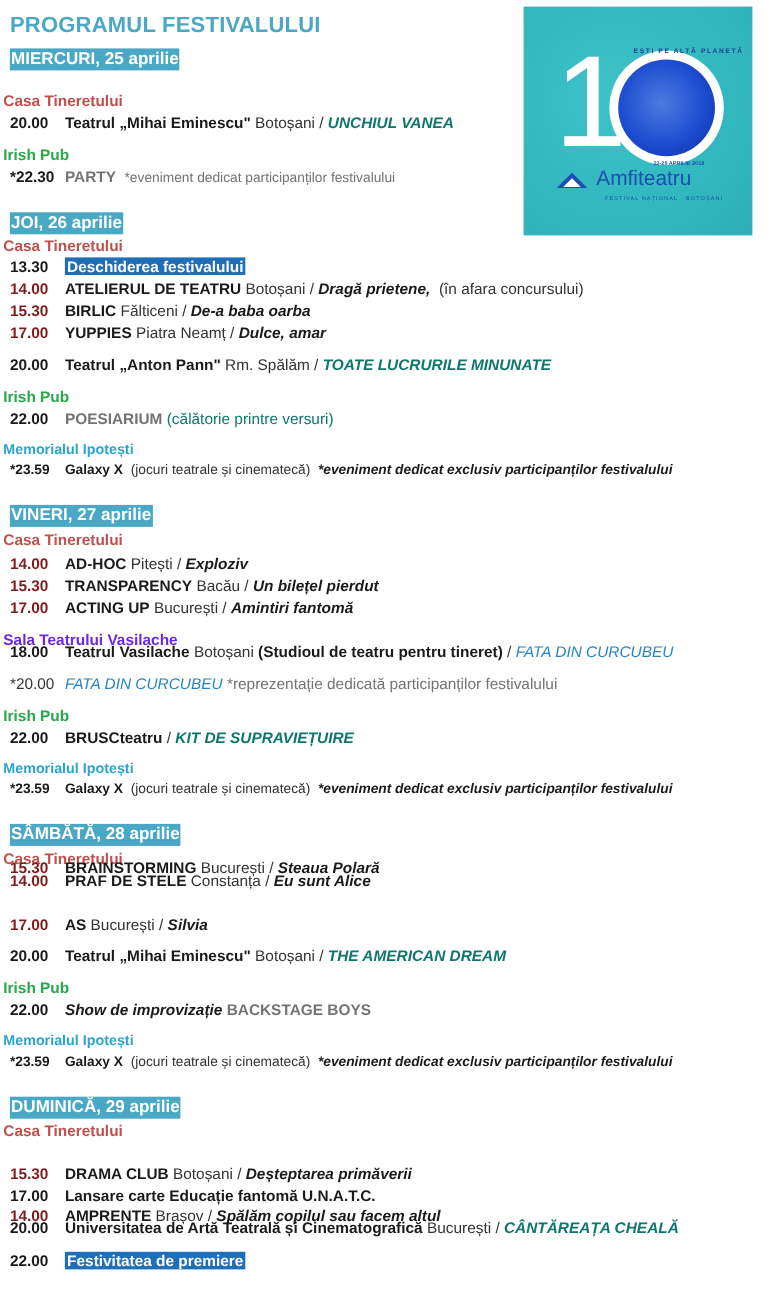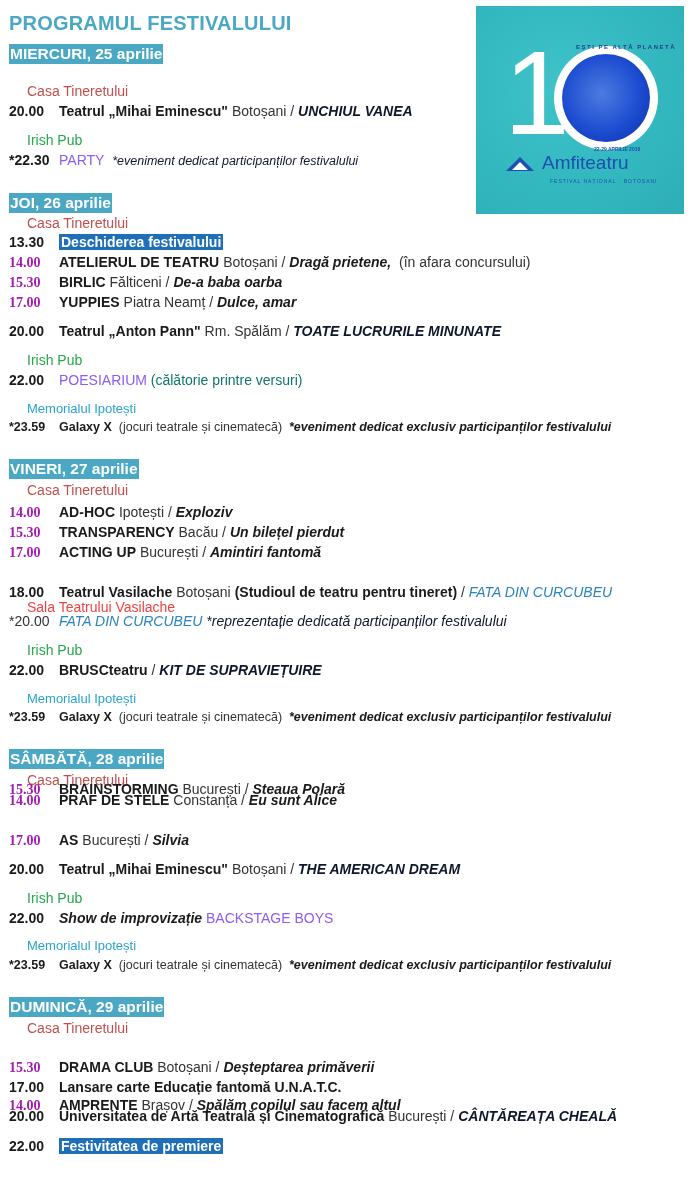--- a/index.html
+++ b/index.html
@@ -22,37 +22,37 @@
   .logo .sub { position: absolute; left: 74px; top: 172px; font-size: 5px; color: #1c4fb0; letter-spacing: 1px; }
   .logo .tri { position: absolute; left: 30px; top: 151px; width: 0; height: 0;
                border-left: 14px solid transparent; border-right: 14px solid transparent;
                border-bottom: 14px solid #1c4fb0; }
   .logo .tri-inner { position: absolute; left: 36px; top: 156px; width: 0; height: 0;
                border-left: 8px solid transparent; border-right: 8px solid transparent;
                border-bottom: 8px solid #ffffff; }
 
   .day { position: absolute; left: 9px; font-size: 15.5px; font-weight: bold; color: #fff;
          background: #4aa8c4; padding: 0 1px; line-height: 20px; }
-  .venue { position: absolute; left: 27px; font-size: 14px; font-weight: normal; line-height: 18px; }
+  .venue { position: absolute; left: 3px; font-size: 14px; font-weight: bold; line-height: 18px; }
   .v-casa { color: #c0504d; }
   .v-pub { color: #27a84a; }
   .v-mem { color: #2aa3cf; font-size: 13px; }
-  .v-sala { color: #ef4444; margin-top: 26px; }
+  .v-sala { color: #6d28d9; }
   .row { position: absolute; left: 9px; font-size: 14px; line-height: 18px; white-space: nowrap; color: #1a1a1a; }
   .row.small { font-size: 12.5px; }
   .t { font-weight: bold; display: inline-block; width: 50px; }
-  .t.blue { color: #a21caf; font-family: Liberation Serif, serif; }
+  .t.blue { color: #7f1d1d; }
   .t.plain { font-weight: normal; color: #333; width: 50px; }
   .b { font-weight: bold; }
   .n { font-weight: normal; color: #333; }
   .bi { font-weight: bold; font-style: italic; }
-  .pl { font-weight: bold; font-style: italic; color: #0f172a; }
-  .ital { font-style: italic; color: #0f172a; }
+  .pl { font-weight: bold; font-style: italic; color: #0f766e; }
+  .ital { color: #737373; }
   .ital-blue { font-style: italic; color: #2a84c3; }
-  .blue-b { font-weight: normal; color: #8b5cf6; text-align: right; }
+  .blue-b { font-weight: bold; color: #737373; text-align: right; }
   .blue-n { color: #0f766e; }
   .hl { background: #1f6fb8; color: #fff; font-weight: bold; padding: 0 2px; }
 </style>
 </head>
 <body>
 
 <div class="title">PROGRAMUL FESTIVALULUI</div>
 
 <div class="logo">
   <div class="one">1</div>
@@ -98,21 +98,21 @@
   <span class="t">22.00</span><span class="blue-b">POESIARIUM</span> <span class="blue-n">(călătorie printre versuri)</span>
 </div>
 <div class="venue v-mem" style="top:400px">Memorialul Ipotești</div>
 <div class="row small" style="top:418px">
   <span class="t">*23.59</span><span class="b">Galaxy X</span>&nbsp; <span class="n">(jocuri teatrale și cinematecă)</span>&nbsp; <span class="bi">*eveniment dedicat exclusiv participanților festivalului</span>
 </div>
 
 <div class="day" style="top:459px">VINERI, 27 aprilie</div>
 <div class="venue v-casa" style="top:481px">Casa Tineretului</div>
 <div class="row" style="top:503px">
-  <span class="t blue">14.00</span><span class="b">AD-HOC</span> <span class="n">Ipotești</span><span class="n"> / </span> <span class="bi">Exploziv</span>
+  <span class="t blue">14.00</span><span class="b">AD-HOC</span> <span class="n">Pitești</span><span class="n"> / </span> <span class="bi">Exploziv</span>
 </div>
 <div class="row" style="top:523px">
   <span class="t blue">15.30</span><span class="b">TRANSPARENCY</span> <span class="n">Bacău</span><span class="n"> / </span> <span class="bi">Un bilețel pierdut</span>
 </div>
 <div class="row" style="top:543px">
   <span class="t blue">17.00</span><span class="b">ACTING UP</span> <span class="n">București</span><span class="n"> / </span> <span class="bi">Amintiri fantomă</span>
 </div>
 <div class="venue v-sala" style="top:572px">Sala Teatrului Vasilache</div>
 <div class="row" style="top:583px">
   <span class="t">18.00</span><span class="b">Teatrul Vasilache</span> <span class="n">Botoșani</span> <span class="b">(Studioul de teatru pentru tineret)</span><span class="n"> / </span> <span class="ital-blue">FATA DIN CURCUBEU</span>

